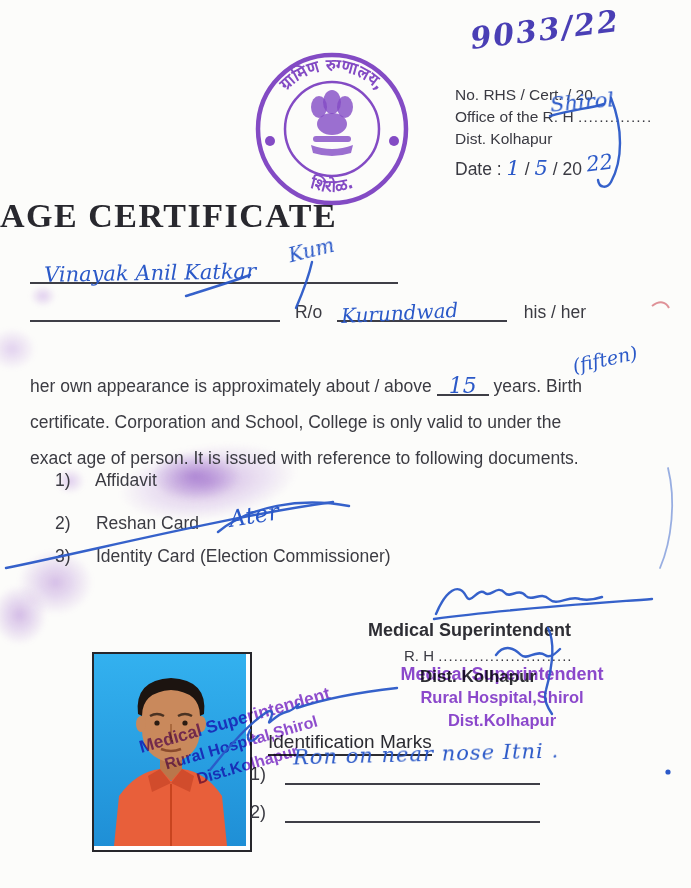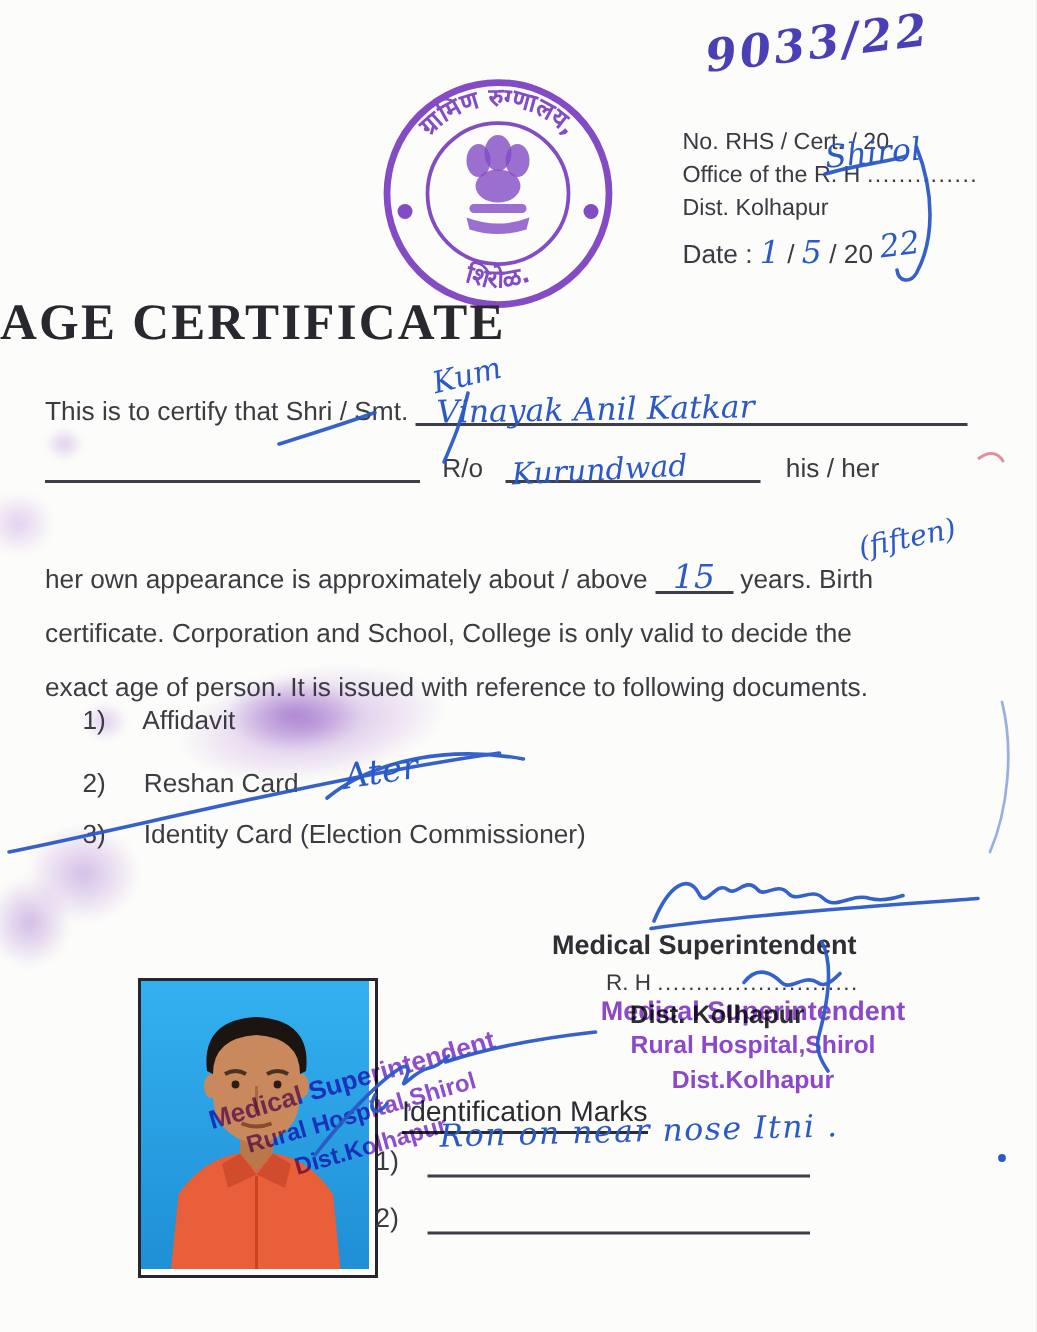--- a/index.html
+++ b/index.html
@@ -149,41 +149,40 @@
     <span class="hw">1</span>
     <span>/</span>
     <span class="hw">5</span>
     <span>/ 20</span>
     <span class="hw hw-year">22</span>
   </div>
 
   <div class="abs title">AGE CERTIFICATE</div>
 
   <div class="body-line" id="bl1">
-    <span>This is to certify that Shri / Smt.</span>
     <span class="u name-u"><span class="hw">Vinayak Anil Katkar</span></span>
   </div>
   <div class="abs hw hw-kum">Kum</div>
 
   <div class="body-line" id="bl2">
     <span class="u blank1"></span>
     <span style="margin:0 10px;">R/o</span>
     <span class="u res-u"><span class="hw">Kurundwad</span></span>
     <span style="margin-left:12px;">his / her</span>
   </div>
 
 
   <div class="body-line" id="bl4">
     <span>her own appearance is approximately about / above</span>
     <span class="u age-u"><span class="hw">15</span></span>
     <span>years. Birth</span>
   </div>
   <div class="abs hw hw-fiften">(fiften)</div>
 
-  <div class="body-line" id="bl5">certificate. Corporation and School, College is only valid to decide the</div>
+  <div class="body-line" id="bl5">certificate. Corporation and School, College is only valid to under the</div>
   <div class="body-line" id="bl6">exact age of person. It is issued with reference to following documents.</div>
 
   <div class="doc-item" id="doc1">
     <span class="num">1)</span>
     <span>Affidavit</span>
   </div>
   <div class="doc-item" id="doc2">
     <span class="num">2)</span>
     <span>Reshan Card</span>
     <span class="hw hw-annotation">Ater</span>

